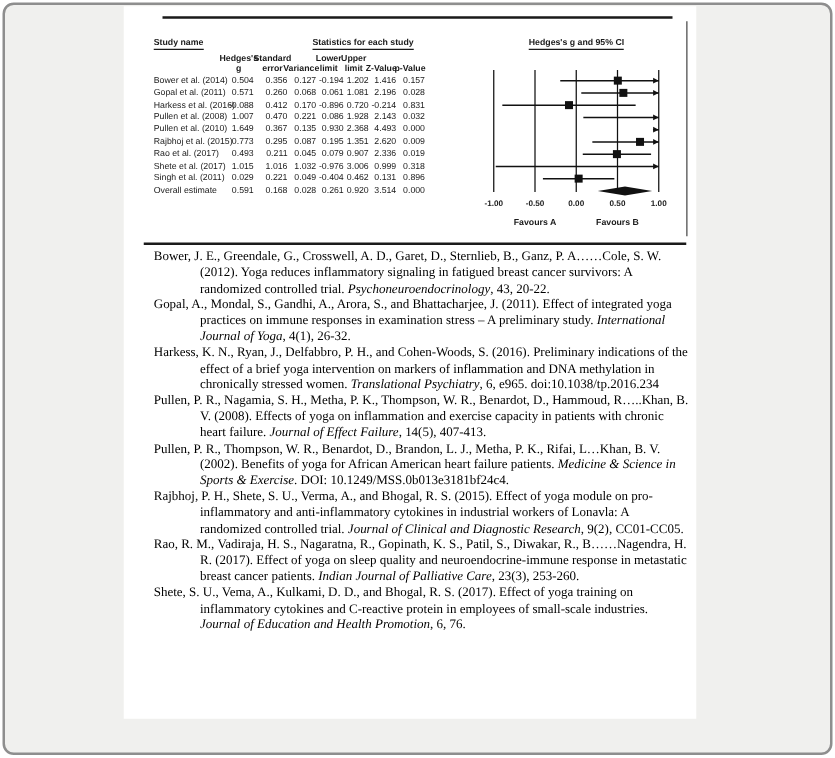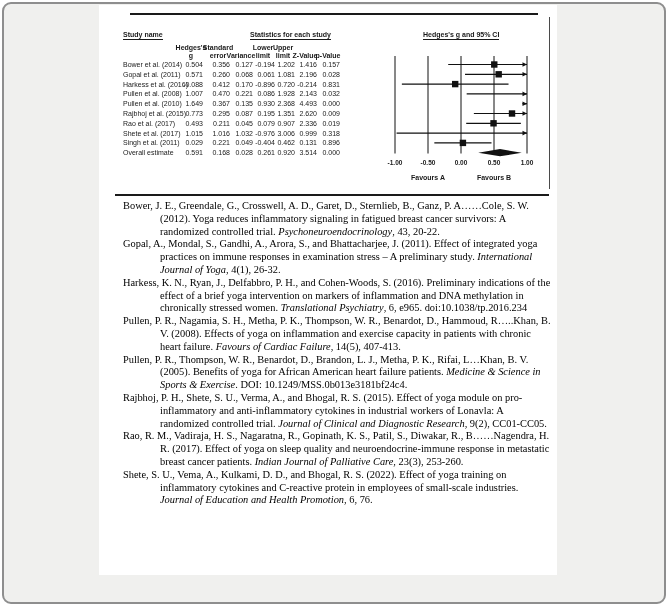--- a/index.html
+++ b/index.html
@@ -179,21 +179,21 @@
           <text x="109" y="127" text-anchor="middle" class="fav">Favours B</text>
         </svg>
       <div class="edge"></div>
       <div class="rule bottom"></div>
     </div>
 
     <div class="refs">
         <div class="ref"><span>Bower, J. E., Greendale, G., Crosswell, A. D., Garet, D., Sternlieb, B., Ganz, P. A……Cole, S. W. (2012). Yoga reduces inflammatory signaling in fatigued breast cancer survivors: A randomized controlled trial. </span><i>Psychoneuroendocrinology</i><span>, 43, 20-22.</span></div>
         <div class="ref"><span>Gopal, A., Mondal, S., Gandhi, A., Arora, S., and Bhattacharjee, J. (2011). Effect of integrated yoga practices on immune responses in examination stress – A preliminary study. </span><i>International Journal of Yoga</i><span>, 4(1), 26-32.</span></div>
         <div class="ref"><span>Harkess, K. N., Ryan, J., Delfabbro, P. H., and Cohen-Woods, S. (2016). Preliminary indications of the effect of a brief yoga intervention on markers of inflammation and DNA methylation in chronically stressed women. </span><i>Translational Psychiatry</i><span>, 6, e965. doi:10.1038/tp.2016.234</span></div>
-        <div class="ref"><span>Pullen, P. R., Nagamia, S. H., Metha, P. K., Thompson, W. R., Benardot, D., Hammoud, R…..Khan, B. V. (2008). Effects of yoga on inflammation and exercise capacity in patients with chronic heart failure. </span><i>Favours of Cardiac Failure</i><span>, 14(5), 407-413.</span></div>
-        <div class="ref"><span>Pullen, P. R., Thompson, W. R., Benardot, D., Brandon, L. J., Metha, P. K., Rifai, L…Khan, B. V. (2005). Benefits of yoga for African American heart failure patients. </span><i>Medicine &amp; Science in Sports &amp; Exercise</i><span>. DOI: 10.1249/MSS.0b013e3181bf24c4.</span></div>
+        <div class="ref"><span>Pullen, P. R., Nagamia, S. H., Metha, P. K., Thompson, W. R., Benardot, D., Hammoud, R…..Khan, B. V. (2008). Effects of yoga on inflammation and exercise capacity in patients with chronic heart failure. </span><i>Journal of Effect Failure</i><span>, 14(5), 407-413.</span></div>
+        <div class="ref"><span>Pullen, P. R., Thompson, W. R., Benardot, D., Brandon, L. J., Metha, P. K., Rifai, L…Khan, B. V. (2002). Benefits of yoga for African American heart failure patients. </span><i>Medicine &amp; Science in Sports &amp; Exercise</i><span>. DOI: 10.1249/MSS.0b013e3181bf24c4.</span></div>
         <div class="ref"><span>Rajbhoj, P. H., Shete, S. U., Verma, A., and Bhogal, R. S. (2015). Effect of yoga module on pro-inflammatory and anti-inflammatory cytokines in industrial workers of Lonavla: A randomized controlled trial. </span><i>Journal of Clinical and Diagnostic Research</i><span>, 9(2), CC01-CC05.</span></div>
         <div class="ref"><span>Rao, R. M., Vadiraja, H. S., Nagaratna, R., Gopinath, K. S., Patil, S., Diwakar, R., B……Nagendra, H. R. (2017). Effect of yoga on sleep quality and neuroendocrine-immune response in metastatic breast cancer patients. </span><i>Indian Journal of Palliative Care</i><span>, 23(3), 253-260.</span></div>
-        <div class="ref"><span>Shete, S. U., Vema, A., Kulkami, D. D., and Bhogal, R. S. (2022). Effect of yoga training on inflammatory cytokines and C-reactive protein in employees of small-scale industries. </span><i>Journal of Education and Health Promotion</i><span>, 6, 76.</span></div>
+        <div class="ref"><span>Shete, S. U., Vema, A., Kulkami, D. D., and Bhogal, R. S. (2017). Effect of yoga training on inflammatory cytokines and C-reactive protein in employees of small-scale industries. </span><i>Journal of Education and Health Promotion</i><span>, 6, 76.</span></div>
       </div>
   </div>
 
 </div>
 
 </body></html>

